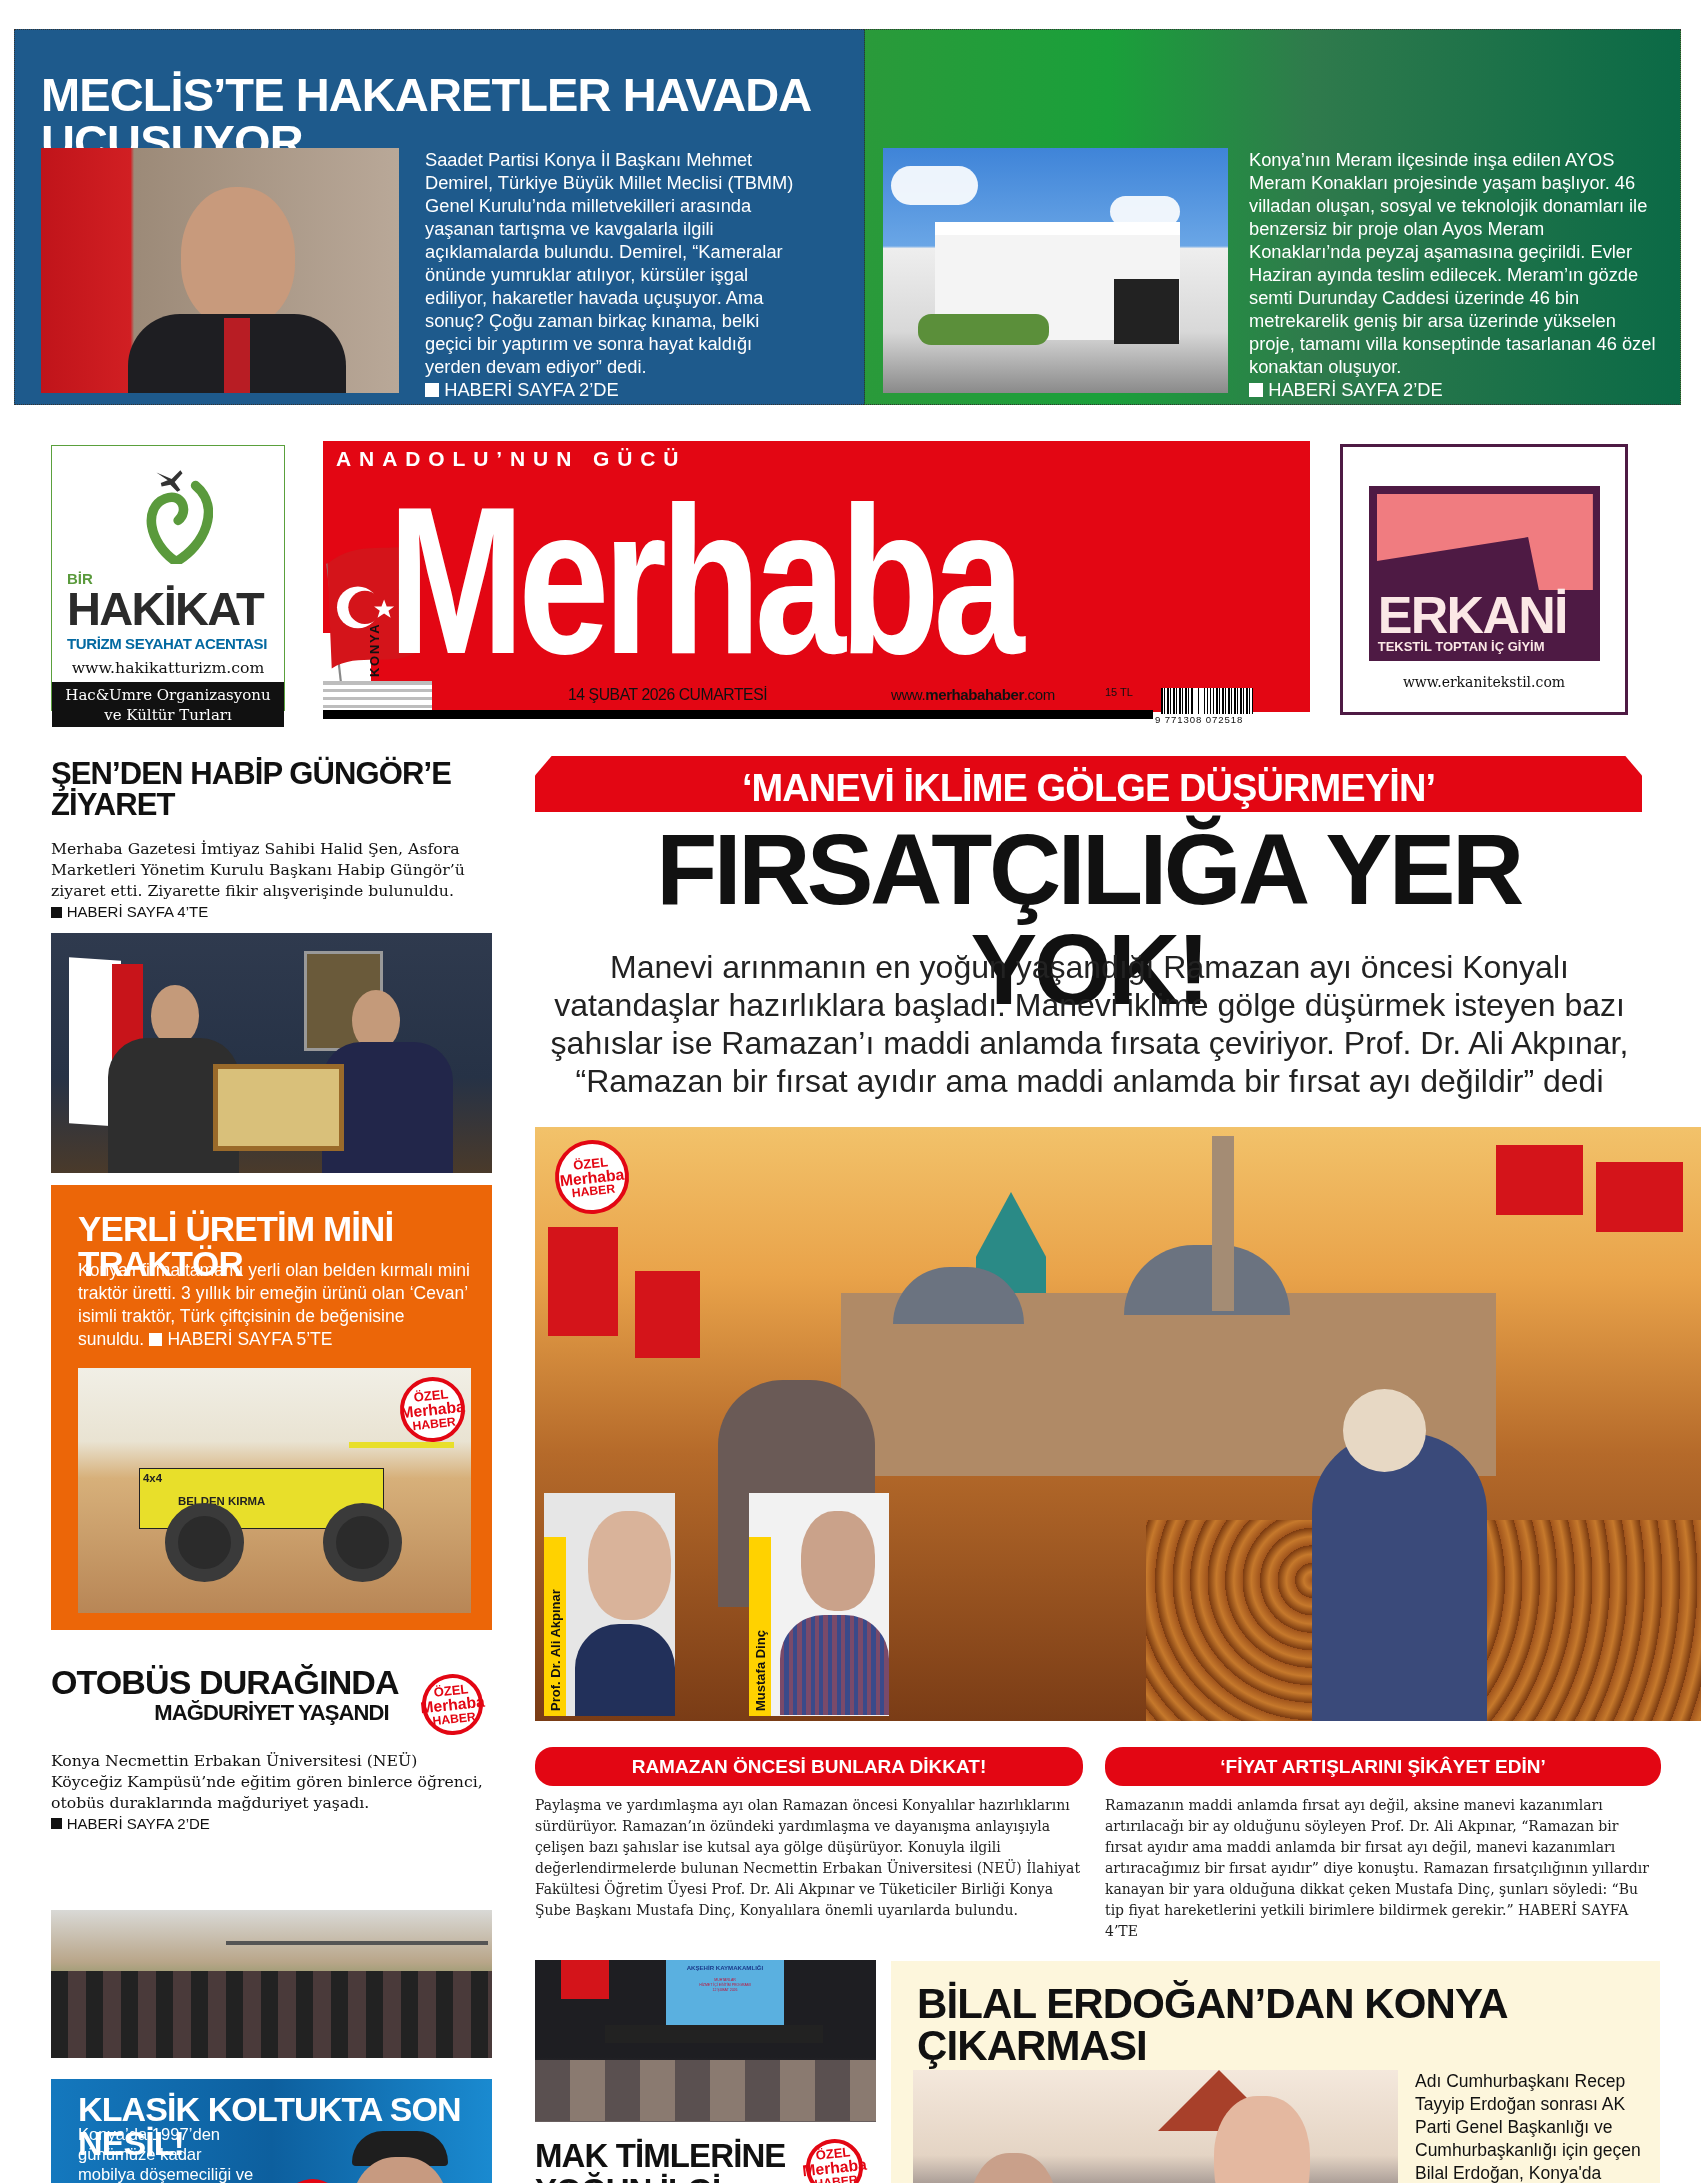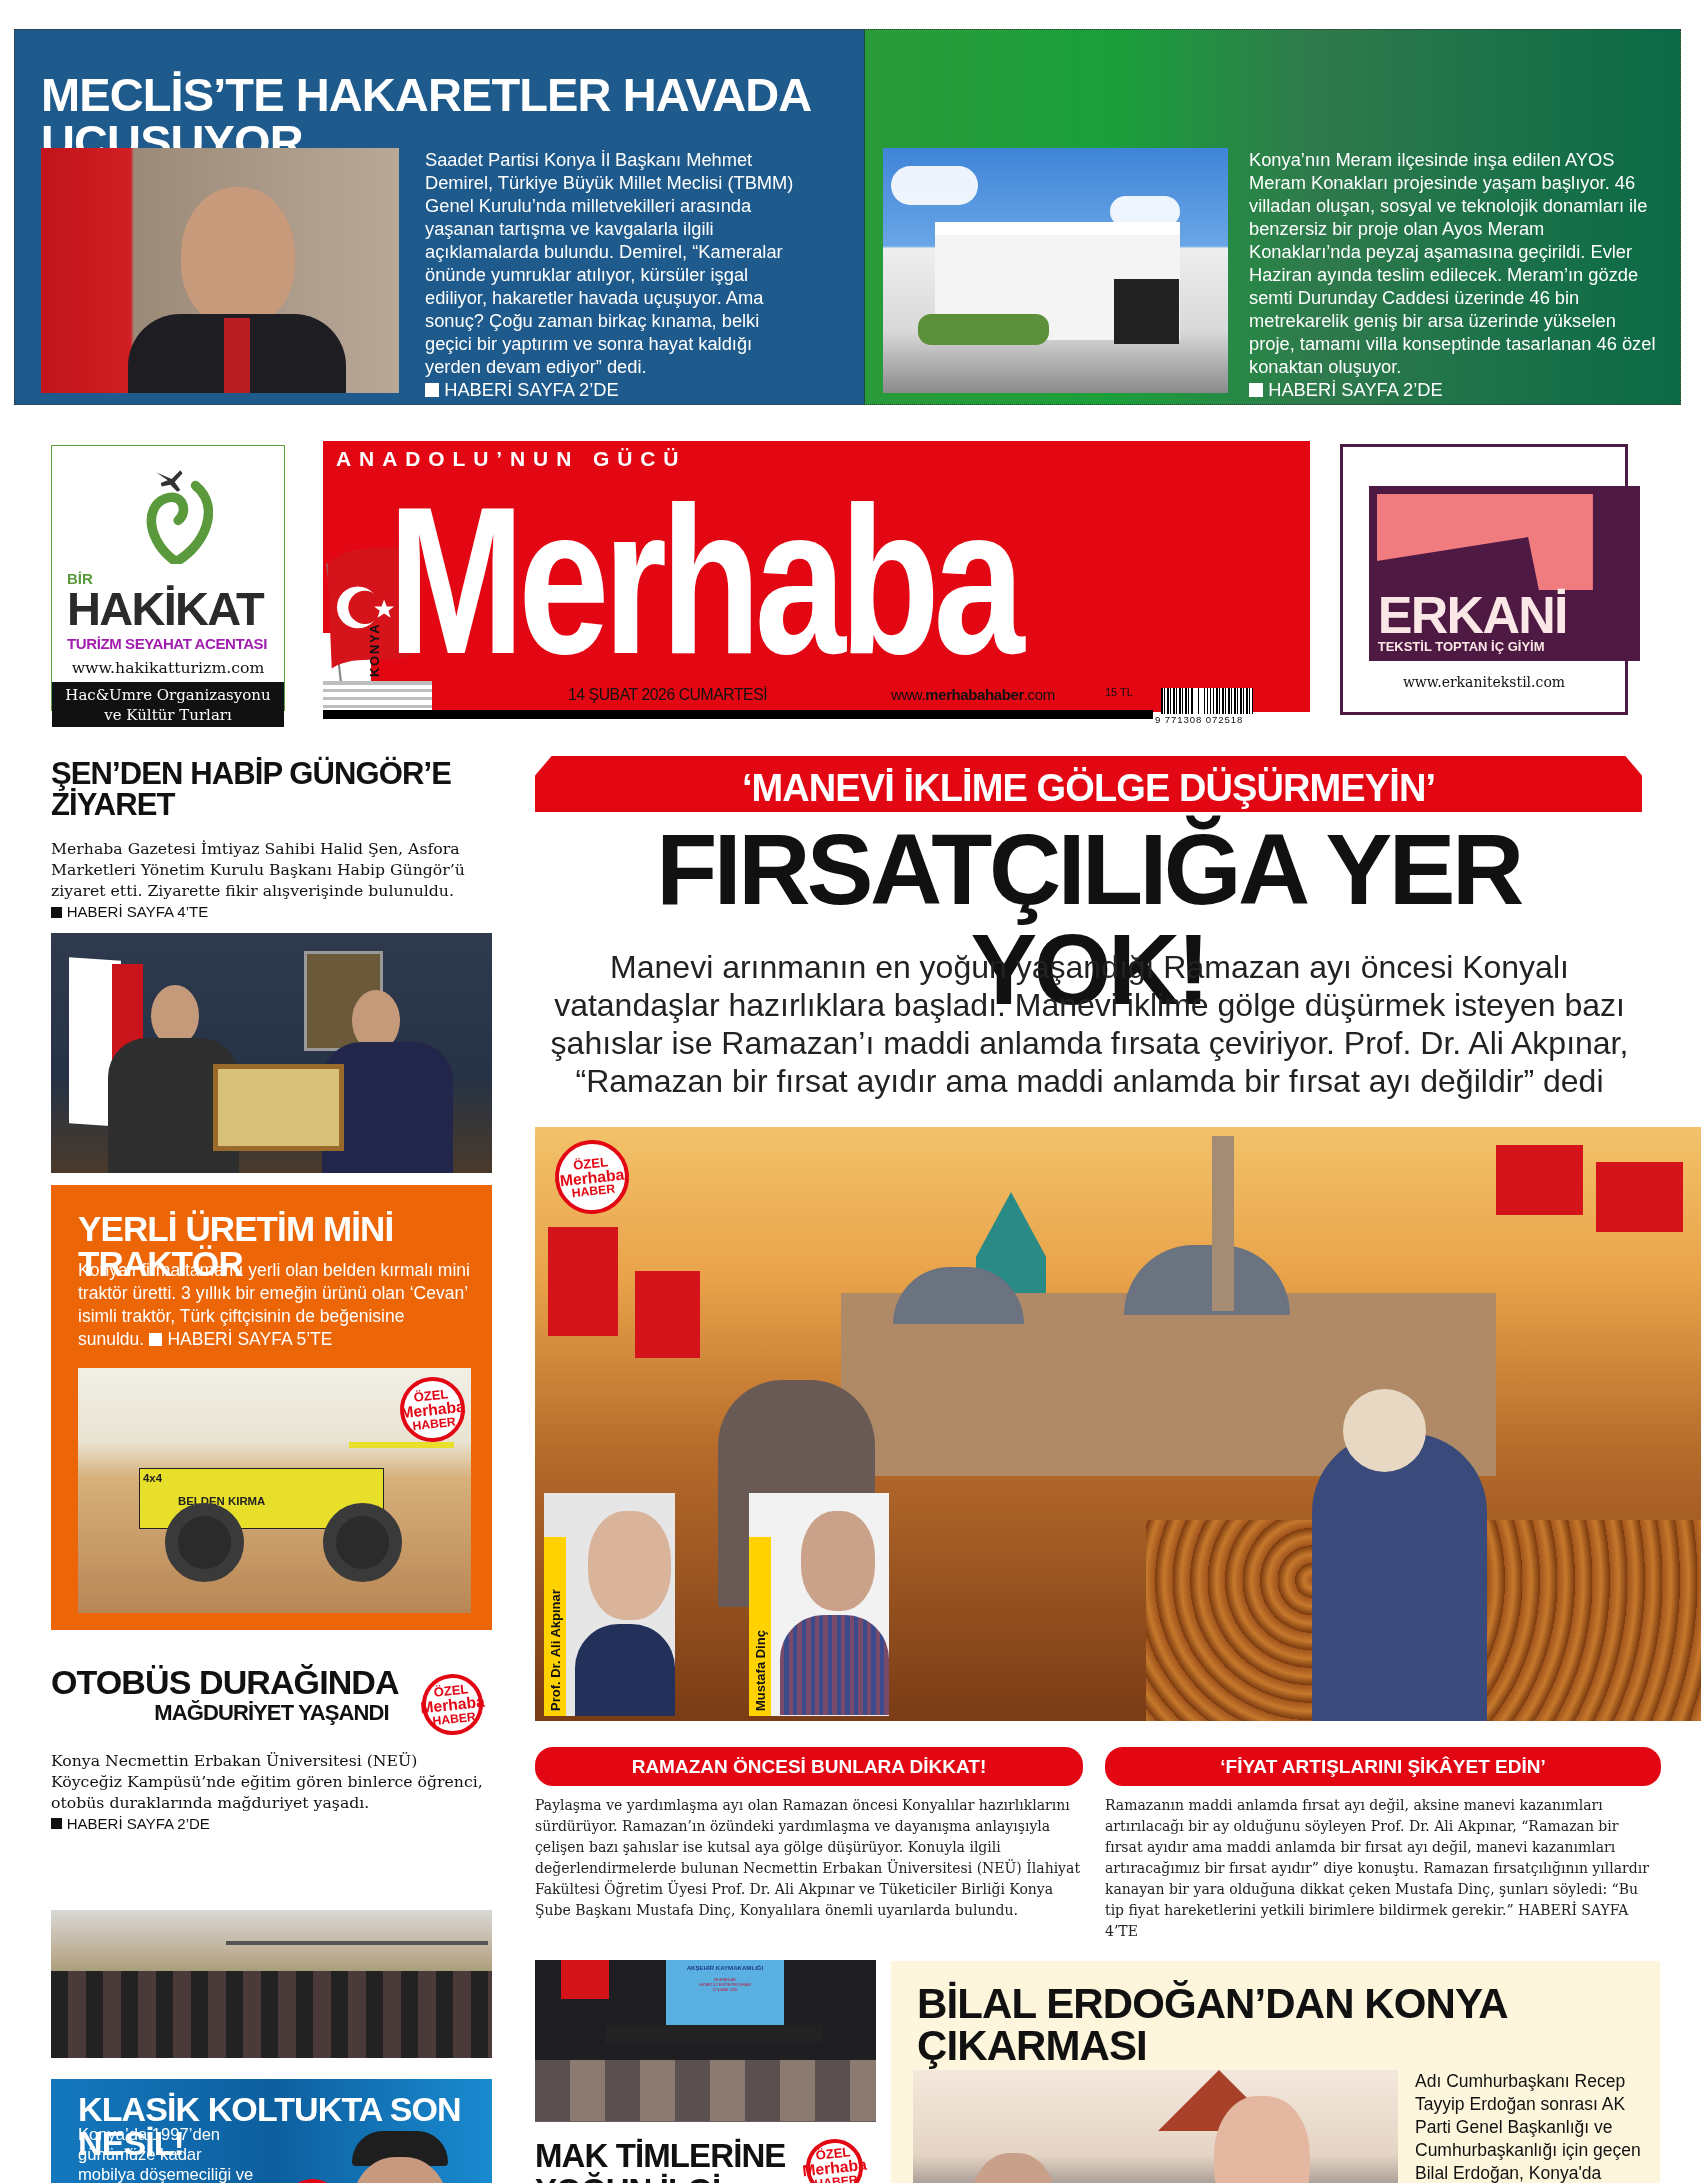--- a/index.html
+++ b/index.html
@@ -70,21 +70,21 @@
   </div>
 </div>
 
 <div id="ad-hak" class="abs">
   <svg class="abs" style="left:87px; top:8.7px;" width="74" height="109" viewBox="0 0 170 250">
     <path d="M40 40 L75 55 L95 35 L100 42 L82 62 L95 80 L88 84 L72 68 L52 72 L50 64 L66 58 Z" fill="#333"></path>
     <path d="M130 70 C190 120 150 210 85 245 C20 200 10 120 60 100 C100 85 115 130 90 150" fill="none" stroke="#5a9a3c" stroke-width="22" stroke-linecap="round"></path>
   </svg>
   <div class="abs" style="left:15px; top:124px; font-size:15px; font-weight:700; color:#5a9a3c;">BİR</div>
   <div class="abs hd" style="left:15px; top:139px; font-size:47px; color:#2b2b2b; letter-spacing:-1.7px;">HAKİKAT</div>
-  <div class="abs" style="left:15px; top:189px; font-size:15px; font-weight:700; color:#a21caf; letter-spacing:-0.4px;">TURİZM SEYAHAT ACENTASI</div>
+  <div class="abs" style="left:15px; top:189px; font-size:15px; font-weight:700; color:#0369a1; letter-spacing:-0.4px;">TURİZM SEYAHAT ACENTASI</div>
   <div class="abs serif" style="left:0; width:100%; text-align:center; top:212px; font-size:15.7px;">www.hakikatturizm.com</div>
   <div class="abs serif" style="left:0; top:236px; width:100%; height:45px; background:#111; color:#fff; text-align:center; font-size:15px; line-height:20px; padding-top:2.6px;">
     <div>Hac&amp;Umre Organizasyonu</div>
     <div>ve Kültür Turları</div>
   </div>
 </div>
 
 <div id="mast" class="abs">
   <div class="abs" style="left:0; top:0; width:987px; height:192px; background:#e30613;"></div>
   <div class="abs" style="left:48px; top:44px; width:939px; height:227px; background:#e30613;"></div>
@@ -103,21 +103,21 @@
   <div class="abs" style="left:568px; top:245px; font-size:15px; letter-spacing:-0.4px;">
     <span>www.</span><b>merhabahaber</b><span>.com</span>
   </div>
   <div class="abs" style="left:782px; top:245px; font-size:11px;">15 TL</div>
   <div class="abs" style="left:0; top:269px; width:830px; height:8.7px; background:#000;"></div>
   <div class="abs" style="left:838px; top:247px; width:92px; height:26px; background:repeating-linear-gradient(90deg,#000 0,#000 1.7px,#fff 1.7px,#fff 3.1px,#000 3.1px,#000 3.9px,#fff 3.9px,#fff 6.1px);"></div>
   <div class="abs" style="left:832px; top:273px; font-size:9.6px; letter-spacing:0.9px;">9 771308 072518</div>
 </div>
 
 <div id="ad-erk" class="abs">
-  <div class="abs" style="left:26px; top:39px; width:271px; height:175px; background:#4e1a44;">
+  <div class="abs" style="left:26px; top:39px; width:231px; height:175px; background:#4e1a44;">
     <div class="abs" style="left:7.9px; top:7.9px; width:216px; height:96px; background:#f07c80; clip-path:polygon(0 0,100% 0,100% 100%,75% 100%,70% 45%,0 70%);"></div>
     <div class="abs" style="left:8.7px; top:103px; font-size:52px; font-weight:900; color:#fbe8e6; letter-spacing:-1.7px; line-height:1;">ERKANİ</div>
     <div class="abs" style="left:8.7px; top:153px; font-size:13px; font-weight:700; color:#fbe8e6;">TEKSTİL TOPTAN İÇ GİYİM</div>
   </div>
   <div class="abs serif" style="left:0; width:100%; text-align:center; top:227px; font-size:14px;">www.erkanitekstil.com</div>
 </div>
 
 <div class="abs lcol" style="top:758px; height:415px;">
   <div class="hd cond" style="font-size:31px; letter-spacing:-0.9px;">ŞEN’DEN HABİP GÜNGÖR’E ZİYARET</div>
   <div class="serif" style="margin-top:17.5px; font-size:15.7px; line-height:21px;">Merhaba Gazetesi İmtiyaz Sahibi Halid Şen, Asfora Marketleri Yönetim Kurulu Başkanı Habip Güngör’ü ziyaret etti. Ziyarette fikir alışverişinde bulunuldu.</div>

